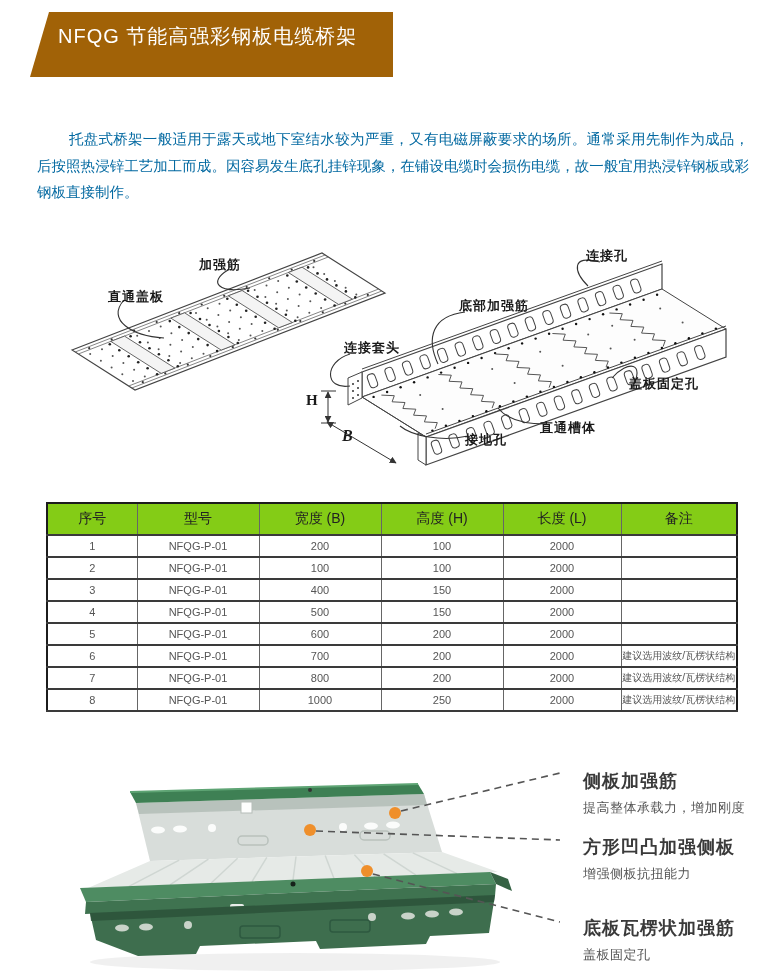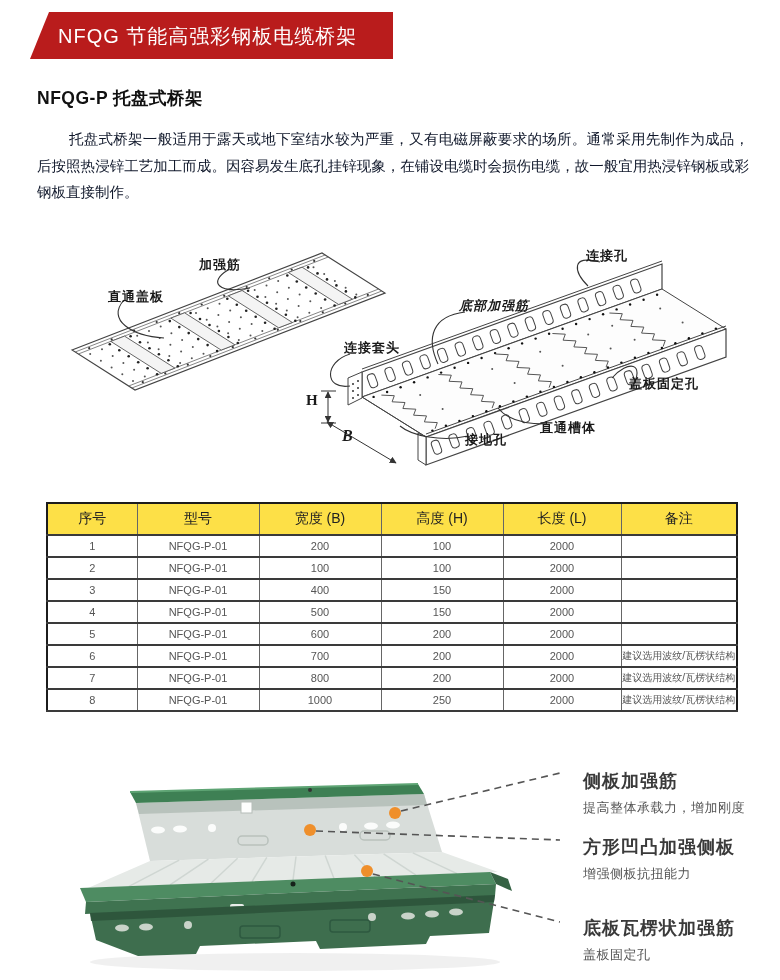--- a/index.html
+++ b/index.html
@@ -1,41 +1,41 @@
 <!DOCTYPE html>
 <html><head>
 <meta charset="utf-8">
 <style>
   * { margin:0; padding:0; box-sizing:border-box; }
   body { background:#fff; font-family:"Liberation Sans", sans-serif; }
   .page { position:relative; width:780px; height:980px; background:#ffffff; overflow:hidden; }
 
   
-  .banner { position:absolute; left:30px; top:12px; width:363px; height:47px;
-            background:#b91c1c; clip-path:polygon(19px 0, 100% 0, 100% 100%, 0 100%); }
+  .banner { position:absolute; left:30px; top:12px; width:363px; height:65px;
+            background:#a16207; clip-path:polygon(19px 0, 100% 0, 100% 100%, 0 100%); }
   .banner span { display:block; line-height:49px; padding-left:28px; color:#ffffff;
                  font-size:20px; letter-spacing:1px; font-weight:500; }
 
   
   .sec-heading { position:absolute; left:37px; top:86px; font-size:17.5px; font-weight:bold;
                  color:#111; letter-spacing:0.5px; }
   .sec-par { position:absolute; left:37px; top:126px; width:712px; font-size:14.5px;
-             line-height:26.5px; color:#0f172a; text-align:justify; text-indent:2.2em; }
+             line-height:26.5px; color:#0369a1; text-align:justify; text-indent:2.2em; }
 
   
   .diagram-svg { position:absolute; left:40px; top:240px; }
   .dlabel { position:absolute; font-size:13px; font-weight:bold; color:#1a1a1a;
             letter-spacing:1px; white-space:nowrap; }
   .dim { position:absolute; font-family:"Liberation Serif", serif; font-weight:bold;
          color:#1a1a1a; white-space:nowrap; }
 
   
   .spec-table { position:absolute; left:46px; top:502px; width:690px;
                 border-collapse:collapse; table-layout:fixed; border:2px solid #1c1c1c; }
-  .spec-table th { background:#fde047; height:32px; font-size:14px; font-weight:normal;
+  .spec-table th { background:#84cc16; height:32px; font-size:14px; font-weight:normal;
                    color:#222; border:1px solid #666; border-bottom:2px solid #3a3a3a;
                    text-align:center; }
   .spec-table td { height:22px; font-size:11px; color:#555; text-align:center;
                    border:1px solid #666; border-bottom:2px solid #3a3a3a; }
   .spec-table td:last-child { font-size:10px; }
 
   
   .photo-svg { position:absolute; left:60px; top:760px; }
   .feature { position:absolute; left:583px; width:185px; }
   .feature .f-title { font-size:18px; font-weight:bold; color:#3a3a3a; letter-spacing:1px; }
@@ -43,21 +43,20 @@
 </style>
 </head>
 <body>
 
 <div class="page">
 
   <div class="banner">
     <span>NFQG 节能高强彩钢板电缆桥架</span>
   </div>
 
-  <div class="sec-heading">NFQG-P 托盘式桥架</div>
   <div class="sec-par">托盘式桥架一般适用于露天或地下室结水较为严重，又有电磁屏蔽要求的场所。通常采用先制作为成品，后按照热浸锌工艺加工而成。因容易发生底孔挂锌现象，在铺设电缆时会损伤电缆，故一般宜用热浸锌钢板或彩钢板直接制作。</div>
 
   <svg class="diagram-svg" id="diagram-svg" width="720" height="235" viewBox="0 0 720 235">
     <defs>
       <marker id="arr" viewBox="0 0 10 10" refX="9" refY="5" markerWidth="7" markerHeight="7" orient="auto-start-reverse">
           <path d="M0,0L10,5L0,10z" fill="#333"></path>
         </marker>
     </defs>
     <g id="g-cover">
         <polygon points="32.0,110.0 282.0,13.0 345.0,53.0 95.0,150.0" fill="#fff" stroke="#444" stroke-width="1.2"></polygon>
@@ -323,21 +322,21 @@
       <line x1="288" y1="152" x2="288" y2="182" marker-start="url(#arr)" marker-end="url(#arr)"></line>
       <line x1="281" y1="151" x2="296" y2="151"></line>
       <line x1="281" y1="183" x2="296" y2="183"></line>
       <line x1="287" y1="182" x2="356" y2="223" marker-start="url(#arr)" marker-end="url(#arr)"></line>
     </g>
   </svg>
 
   <div class="dlabel" style="left:199px; top:256px;">加强筋</div>
   <div class="dlabel" style="left:108px; top:288px;">直通盖板</div>
   <div class="dlabel" style="left:586px; top:247px;">连接孔</div>
-  <div class="dlabel" style="left:459px; top:297px;font-style:italic;">底部加强筋</div>
+  <div class="dlabel" style="left:459px; top:297px;">底部加强筋</div>
   <div class="dlabel" style="left:344px; top:339px;">连接套头</div>
   <div class="dlabel" style="left:629px; top:375px;">盖板固定孔</div>
   <div class="dlabel" style="left:540px; top:419px;">直通槽体</div>
   <div class="dlabel" style="left:465px; top:431px;">接地孔</div>
   <div class="dim" style="left:306px; top:392px; font-size:15px;">H</div>
   <div class="dim" style="left:342px; top:427px; font-size:16px; font-style:italic;">B</div>
 
   <table class="spec-table">
     <colgroup>
       <col style="width:90px">

